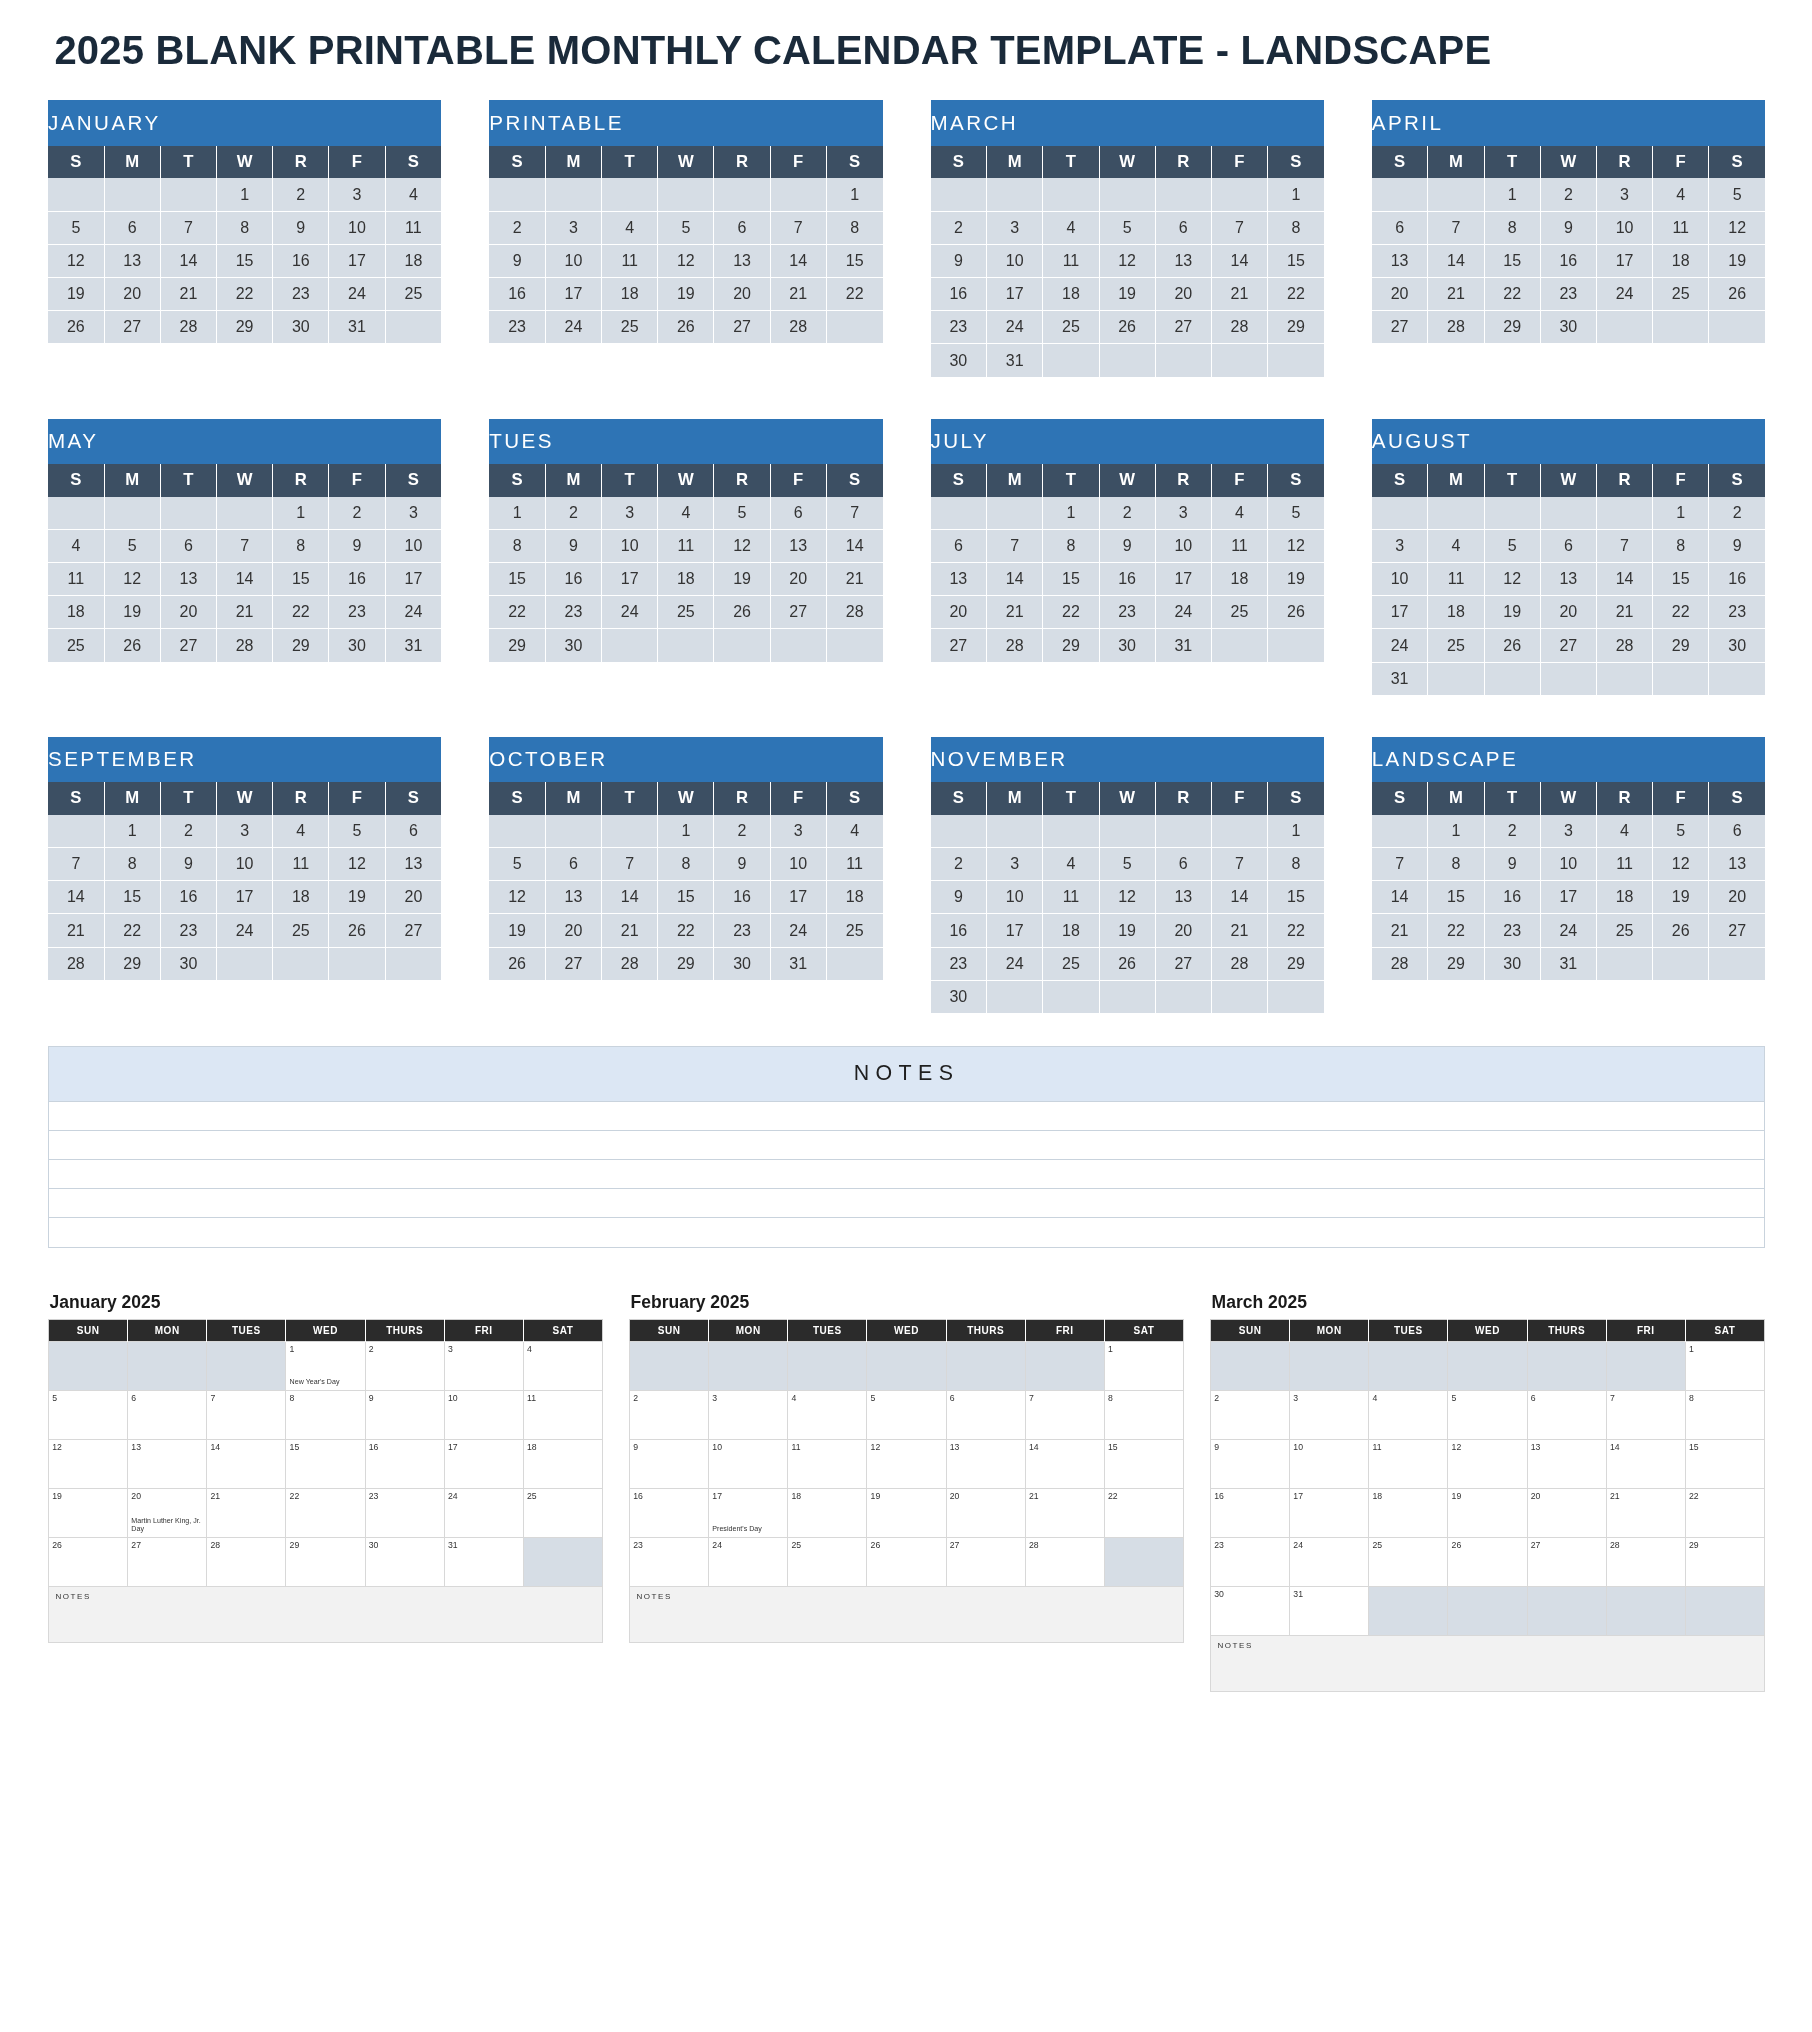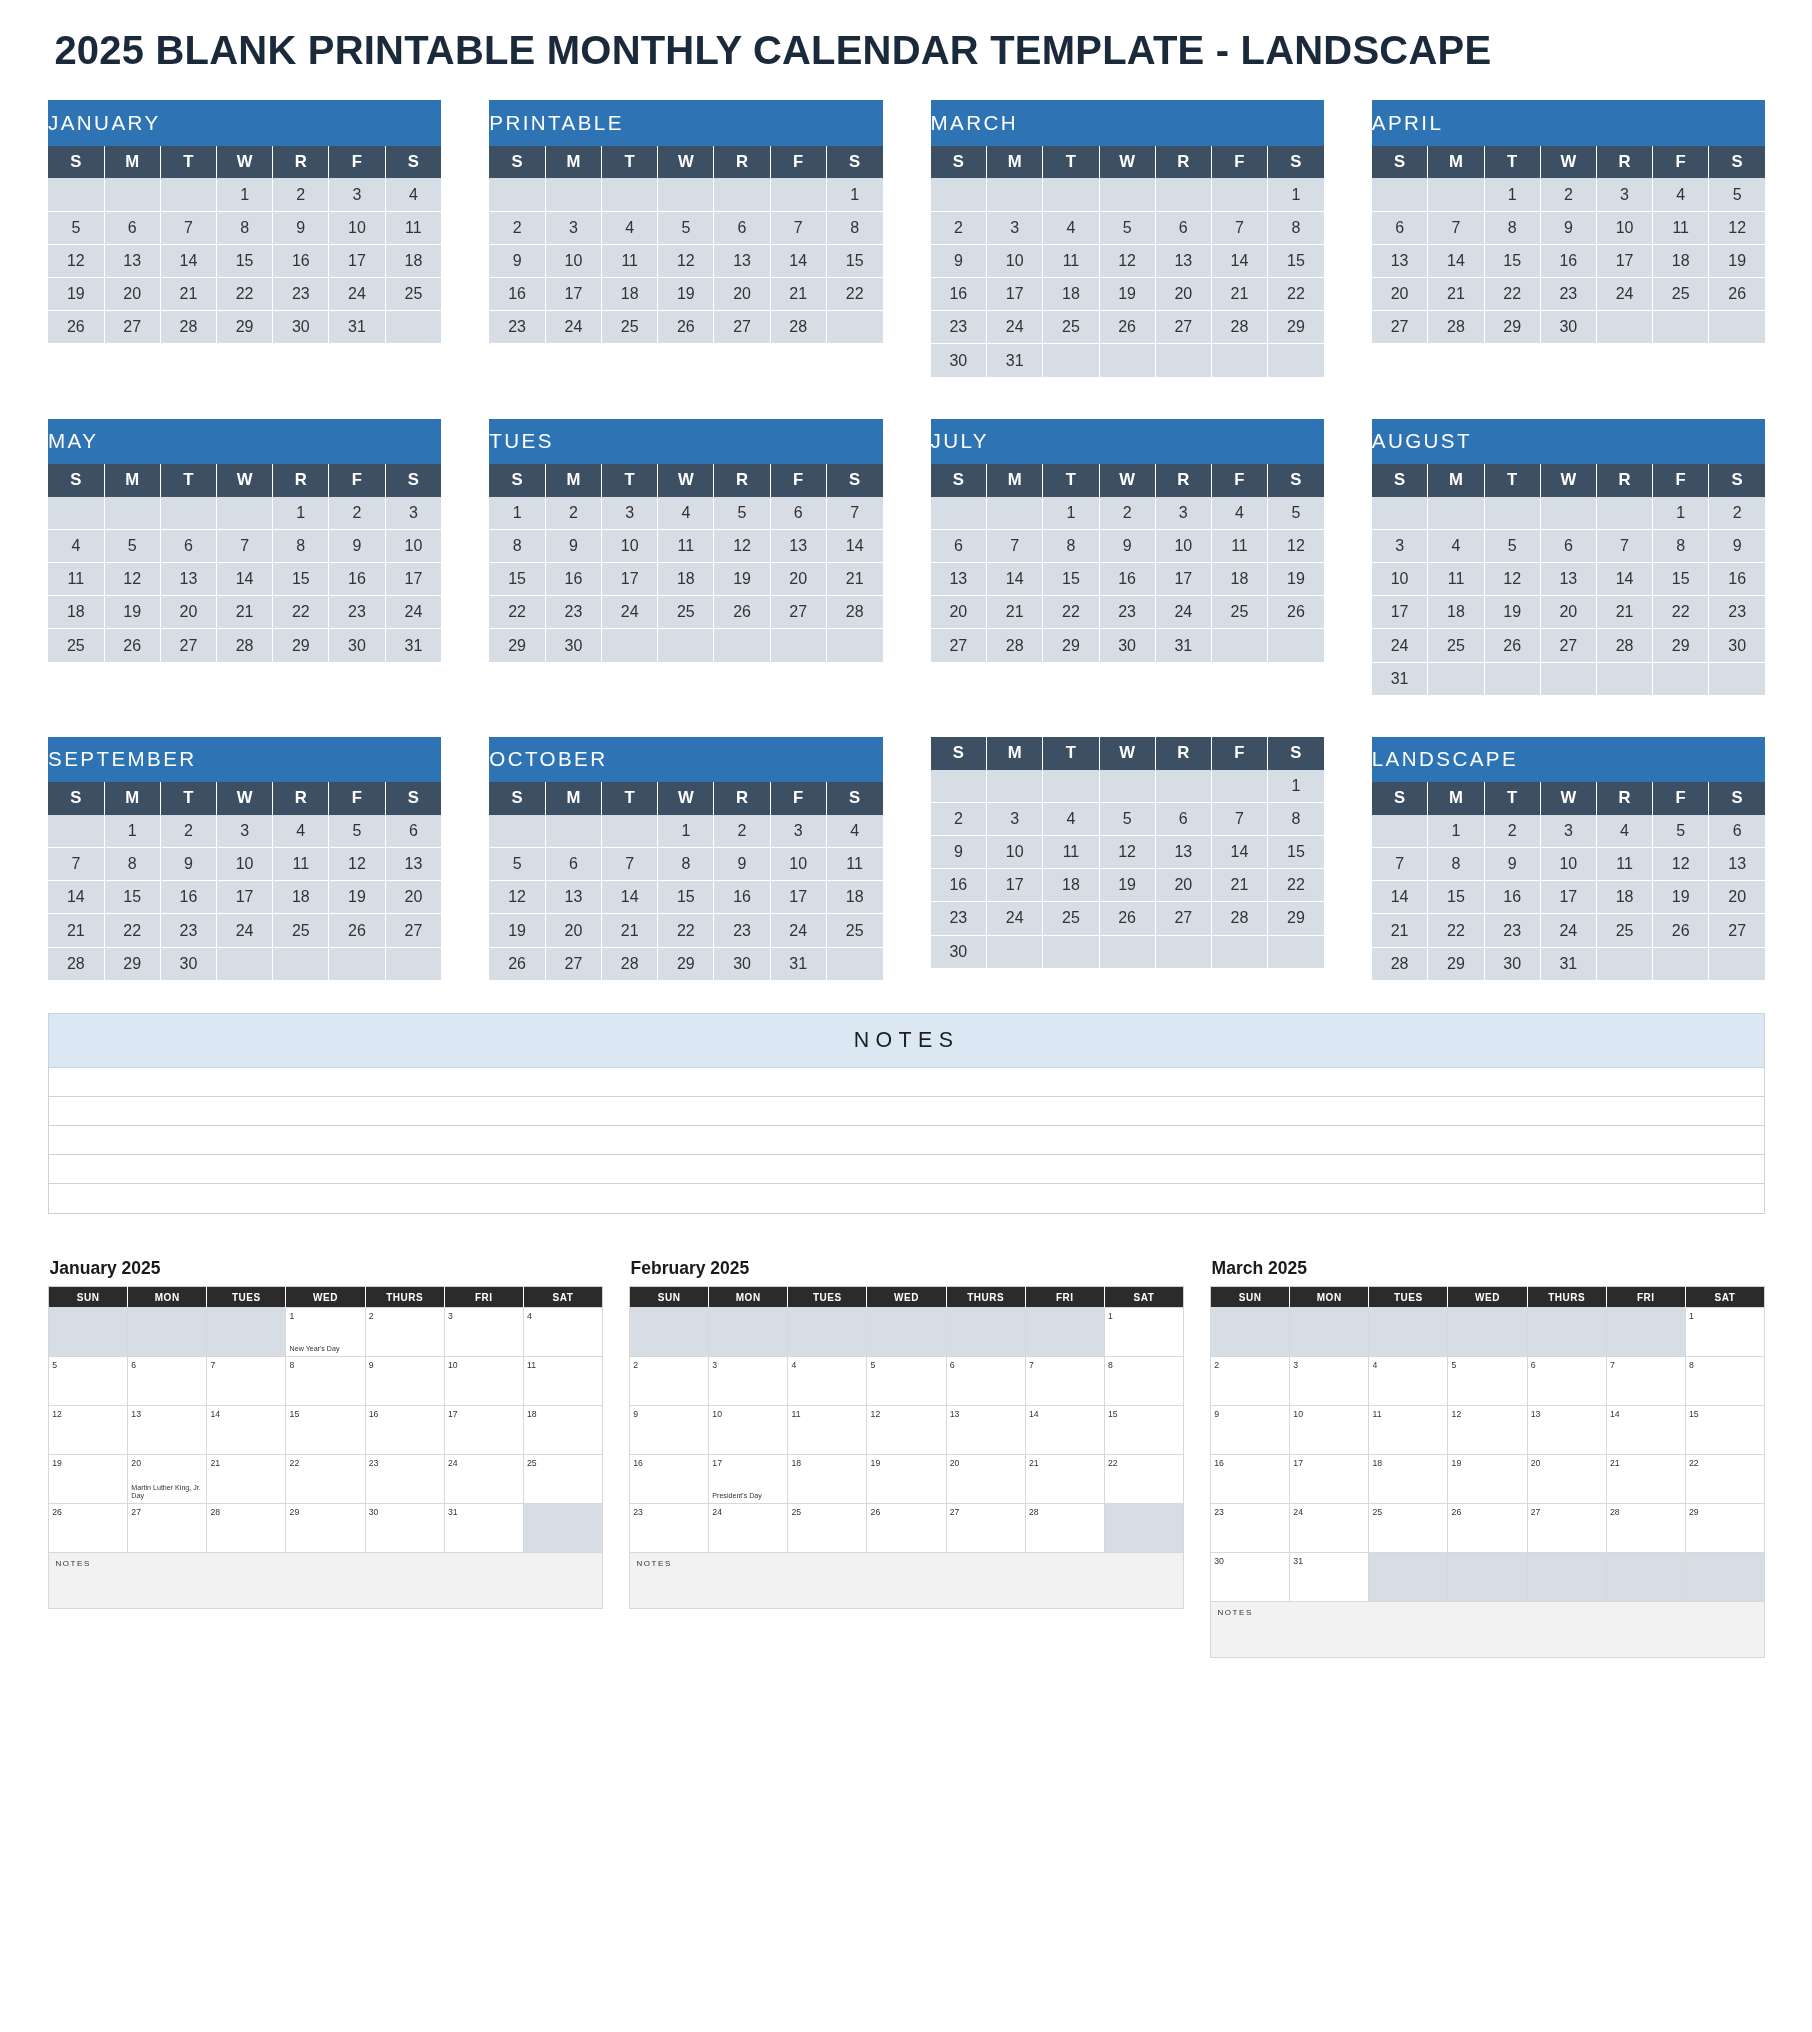--- a/index.html
+++ b/index.html
@@ -794,20 +794,21 @@
             <td>28</td>
             <td>29</td>
             <td>30</td>
             <td>31</td>
             <td class="empty"></td>
           </tr>
         </tbody>
       </table>
     </div>
     <div class="mini-month">
+      <div class="mini-title">NOVEMBER</div>
       <table class="mini">
         <thead>
           <tr>
             <th>S</th>
             <th>M</th>
             <th>T</th>
             <th>W</th>
             <th>R</th>
             <th>F</th>
             <th>S</th>

